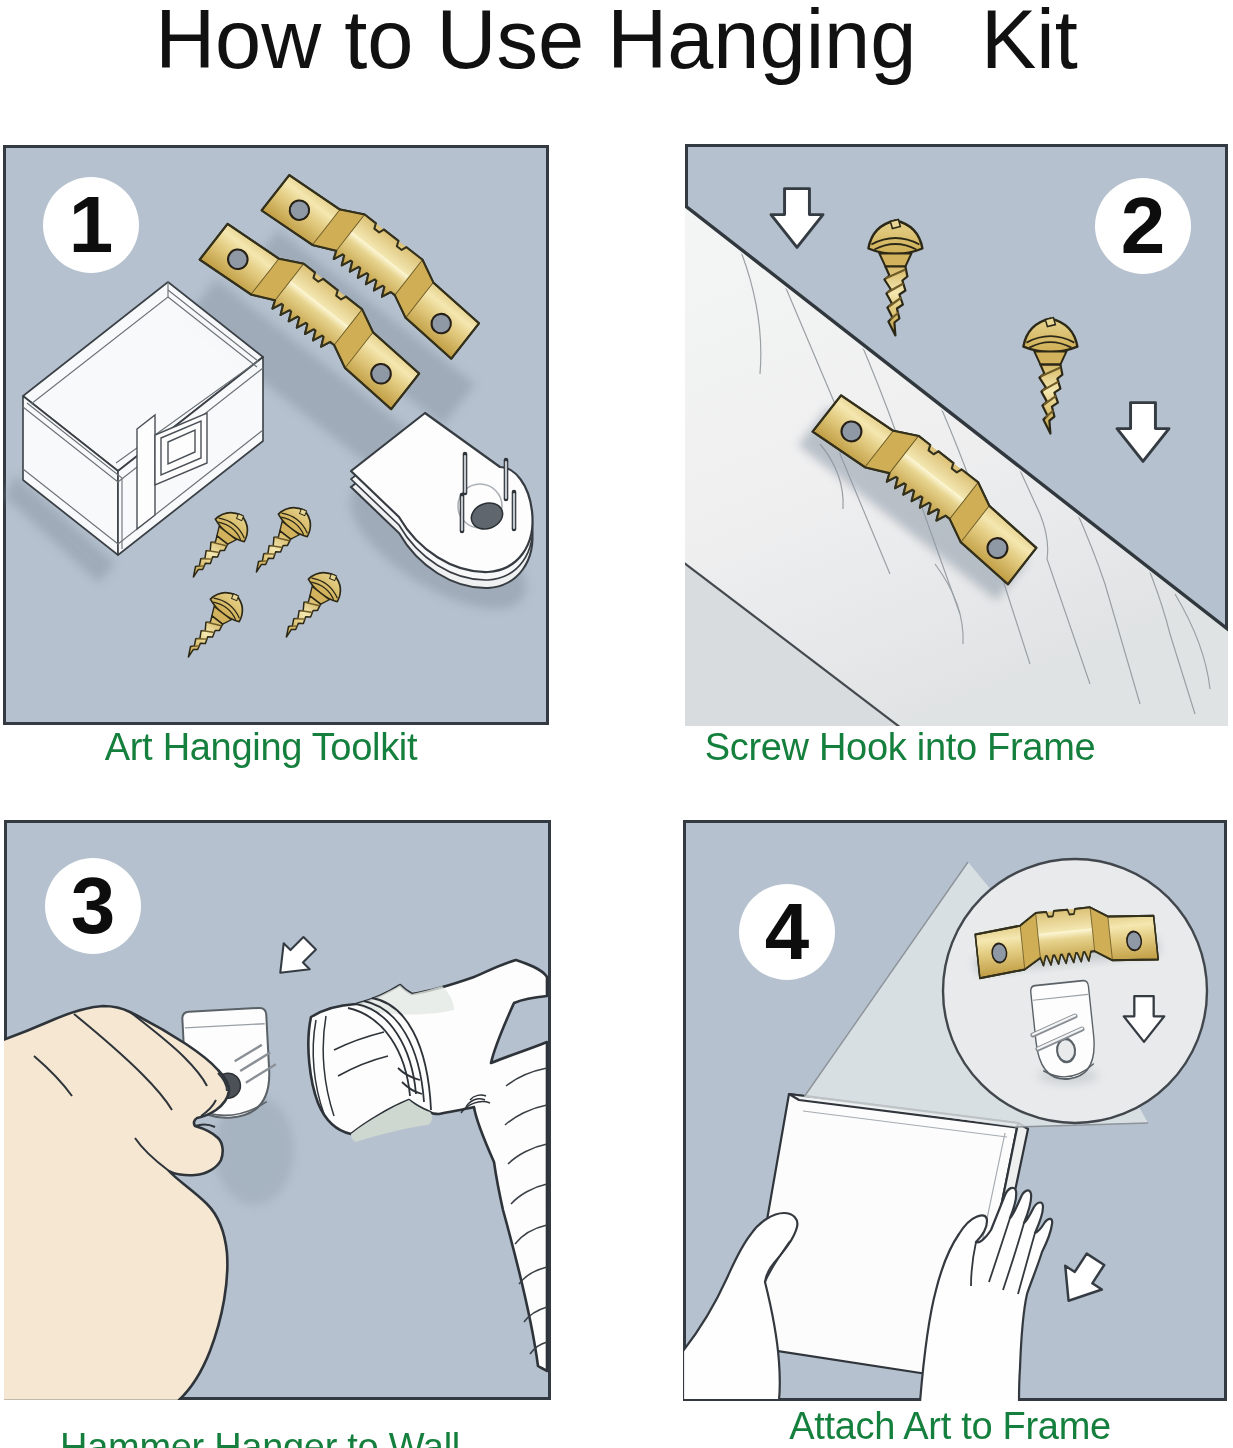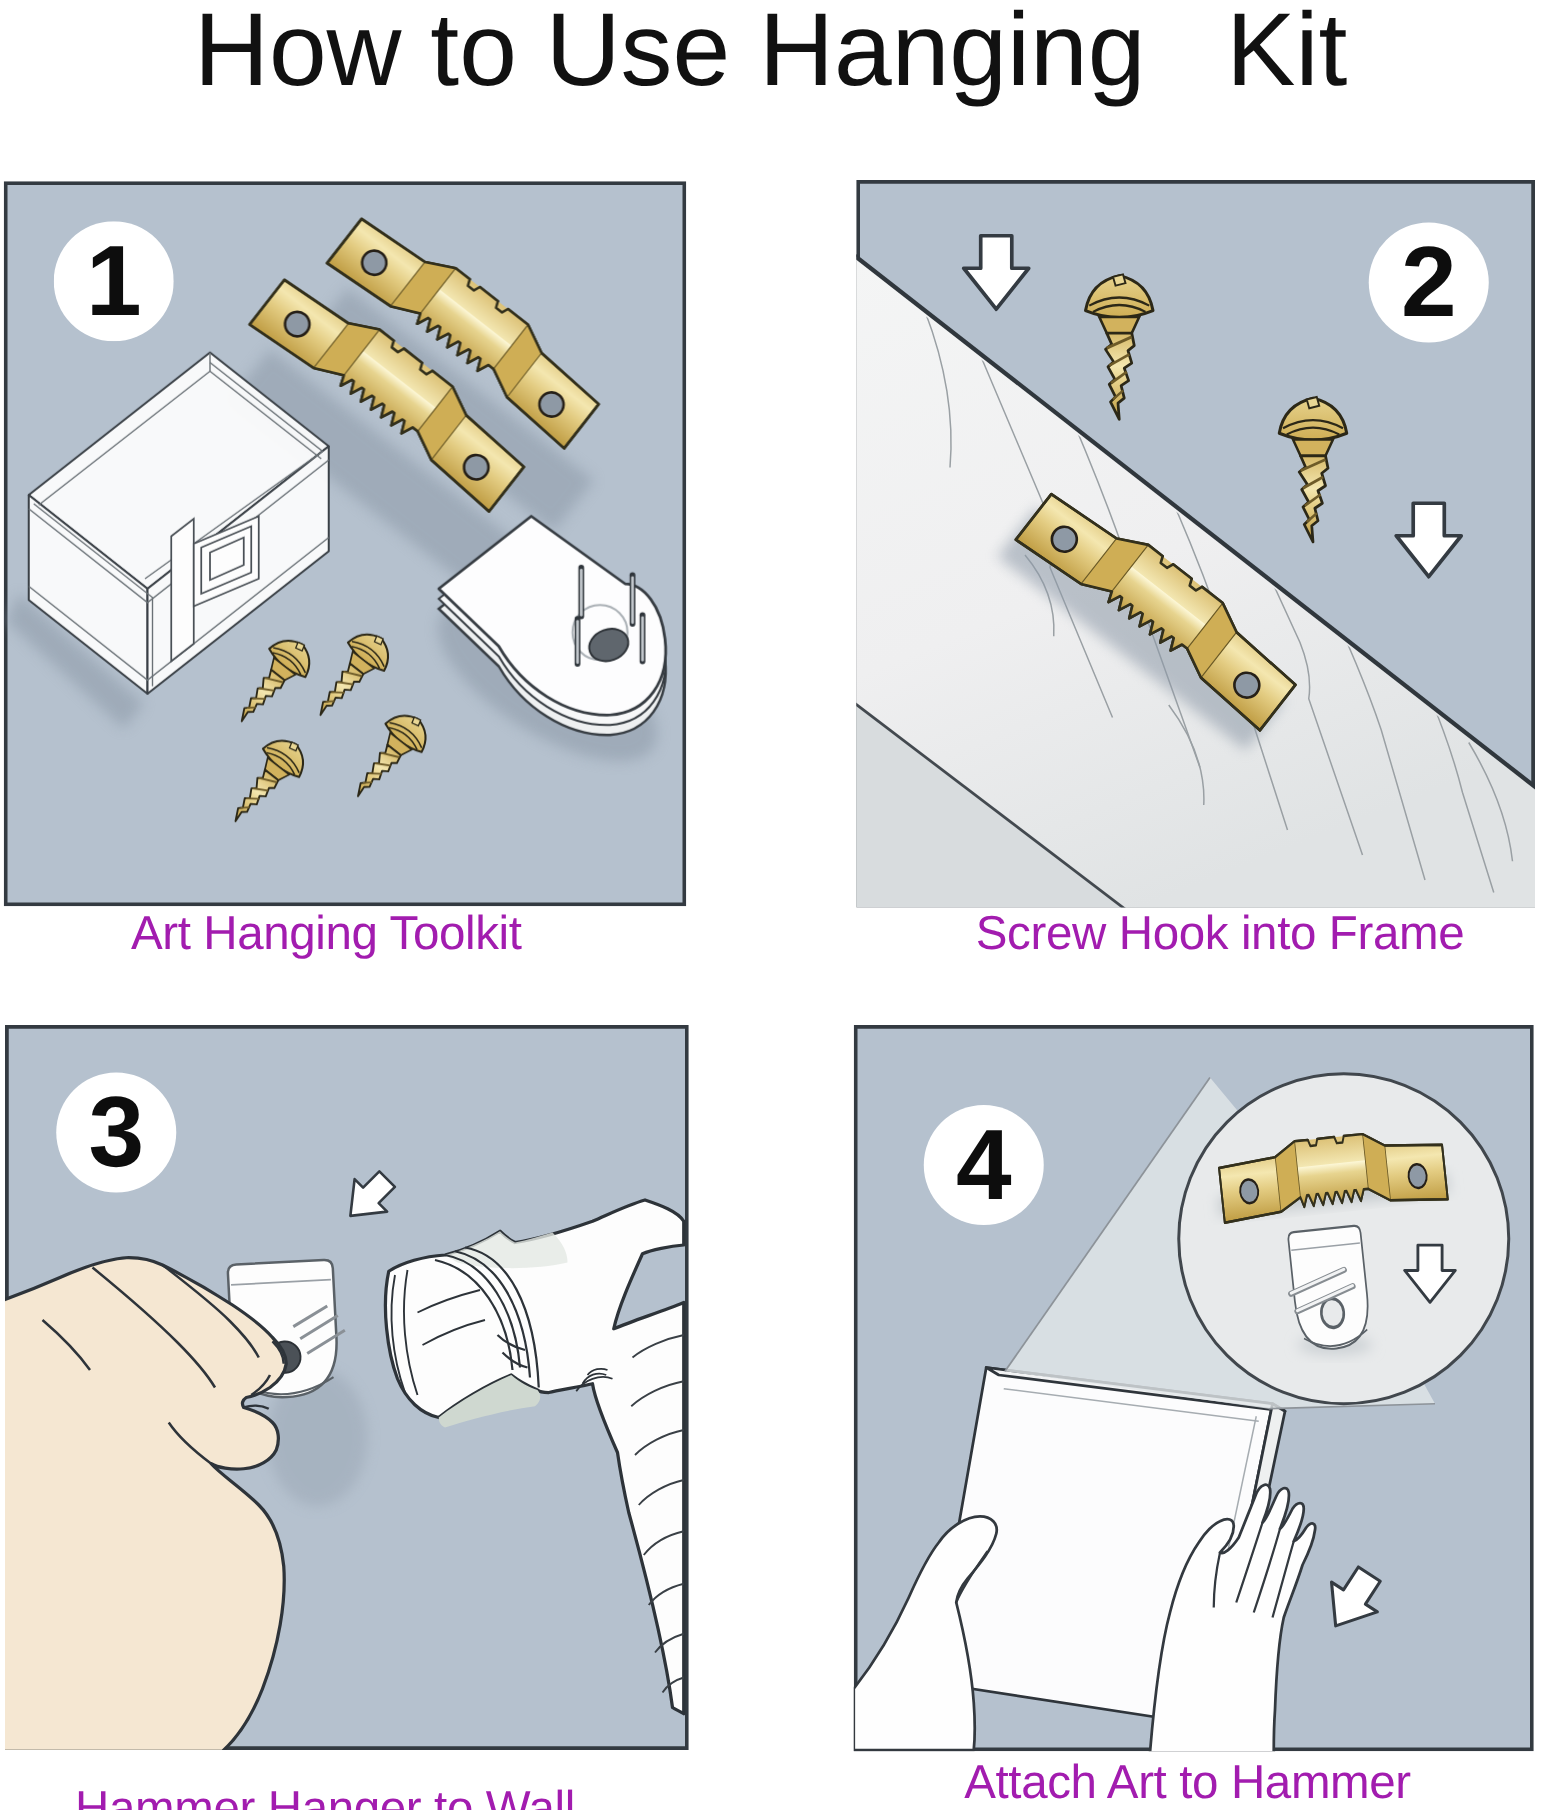--- a/index.html
+++ b/index.html
@@ -1,20 +1,20 @@
 <!DOCTYPE html>
 <html><head>
 <meta charset="utf-8">
 <style>
   html,body{margin:0;padding:0;}
   body{width:1233px;height:1448px;background:#ffffff;position:relative;overflow:hidden;
        font-family:"Liberation Sans", sans-serif;}
   .title{position:absolute;left:0;top:-8px;width:1233px;text-align:center;
          font-size:83px;color:#111;letter-spacing:0px;font-weight:400;}
-  .cap{position:absolute;font-size:38px;color:#a21caf;white-space:nowrap;transform:translateX(-50%);letter-spacing:-0.3px;text-align:right;}
+  .cap{position:absolute;font-size:38px;color:#15803d;white-space:nowrap;transform:translateX(-50%);letter-spacing:-0.3px;text-align:right;}
   .panel{position:absolute;}
 </style>
 </head>
 <body>
 <div class="title">How to Use Hanging  Kit</div>
 
 <svg width="0" height="0" style="position:absolute">
 <defs>
 <linearGradient id="gold" x1="0" y1="0" x2="0" y2="1">
   <stop offset="0" stop-color="#d6b968"></stop>
@@ -366,15 +366,15 @@
       <path d="M341,403 C334,428 326,452 320,470" fill="none" stroke-width="1.8"></path>
       <path d="M352,413 C346,434 340,456 335,474" fill="none" stroke-width="1.8"></path>
       <path d="M293,422 C290,436 288,452 288,466" fill="none" stroke-width="1.8"></path>
     </g>
 
     <use href="#arrow" transform="translate(399,460) rotate(33) scale(0.95)"></use>
   </g>
 </svg>
 
 <div class="cap" style="left:261px;top:726px">Art Hanging Toolkit</div>
-<div class="cap" style="left:976px;top:726px">Screw Hook into Frame</div>
+<div class="cap" style="left:900px;top:726px">Screw Hook into Frame</div>
 <div class="cap" style="left:260px;top:1426px">Hammer Hanger to Wall</div>
-<div class="cap" style="left:950px;top:1405px">Attach Art to Hammer</div>
+<div class="cap" style="left:950px;top:1405px">Attach Art to Frame</div>
 
 </body></html>

